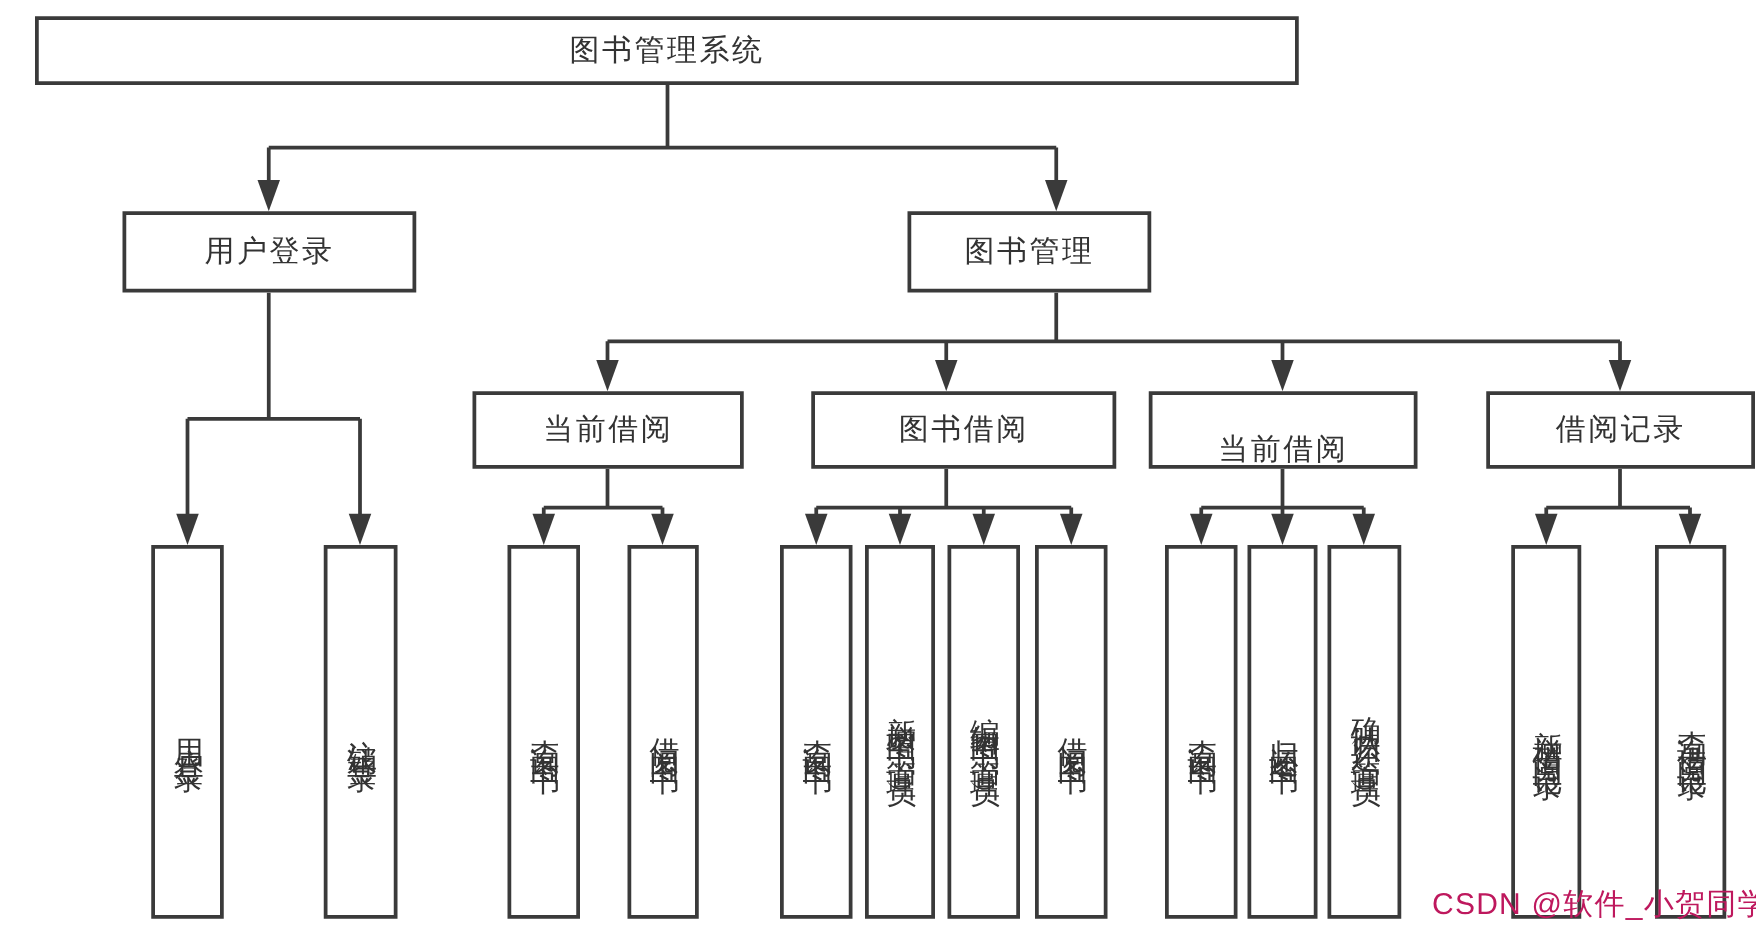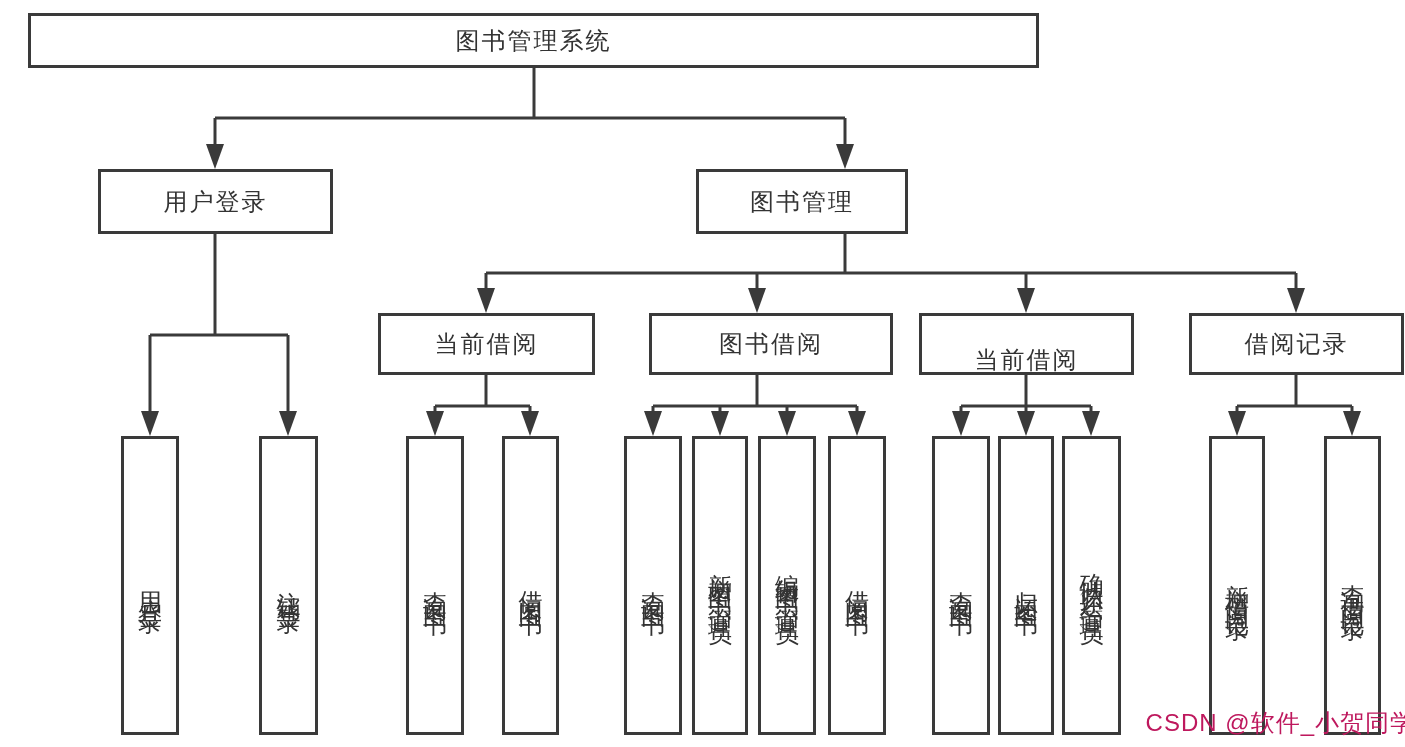--- a/index.html
+++ b/index.html
@@ -100,21 +100,21 @@
       <polygon points="1066,411 1084,411 1075,436" fill="#3a3a3a"></polygon>
       <polygon points="1212,411 1230,411 1221,436" fill="#3a3a3a"></polygon>
       <polygon points="1327,411 1345,411 1336,436" fill="#3a3a3a"></polygon>
     </svg>
   <div class="node h" style="left: 12px; top: 13px; width: 1011px; height: 55px;">
       <span>图书管理系统</span>
     </div>
     <div class="node h" style="left: 82px; top: 169px; width: 235px; height: 65px;">
       <span>用户登录</span>
     </div>
-    <div class="node h" style="left: 680px; top: 169px; width: 212px; height: 65px;">
+    <div class="node h" style="left: 710px; top: 169px; width: 195px; height: 65px;">
       <span>图书管理</span>
     </div>
     <div class="node h" style="left: 362px; top: 313px; width: 217px; height: 62px;">
       <span>当前借阅</span>
     </div>
     <div class="node h" style="left: 633px; top: 313px; width: 244px; height: 62px;">
       <span>图书借阅</span>
     </div>
     <div class="node h" style="left: 903px; top: 313px; width: 215px; height: 62px; align-items: flex-end;">
       <span>当前借阅</span>

